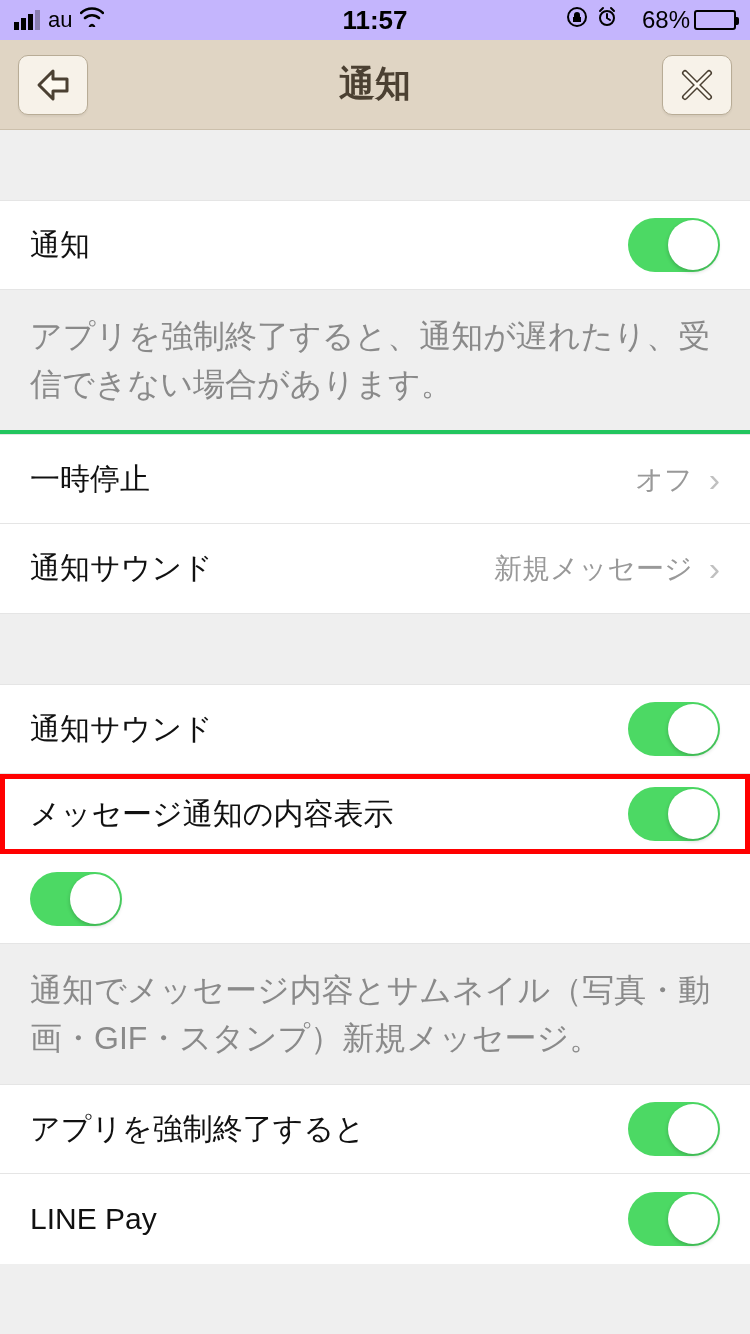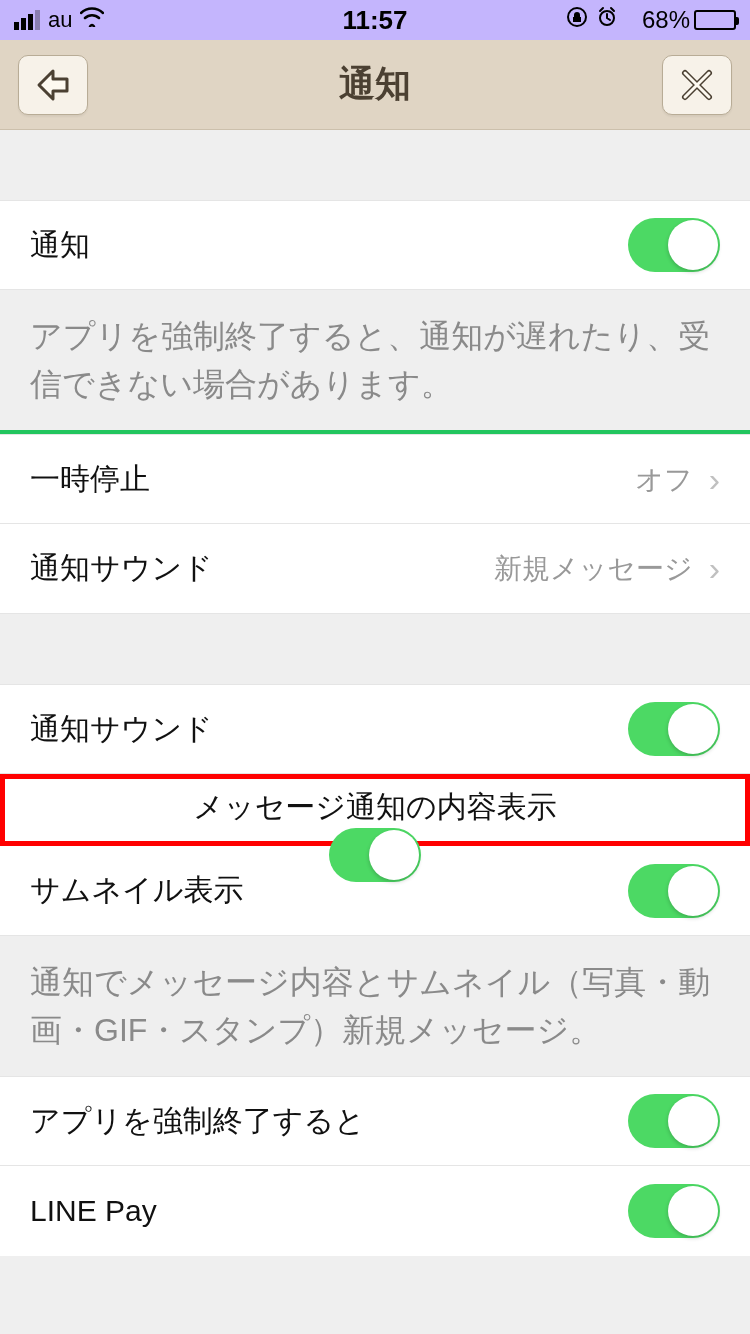--- a/index.html
+++ b/index.html
@@ -71,21 +71,21 @@
       background: #fff;
       border-top: 1px solid #e5e5e5;
       border-bottom: 1px solid #e5e5e5;
       display: flex;
       align-items: center;
       justify-content: space-between;
       padding: 0 30px;
       height: 90px;
     }
     .row + .row { border-top: 0; }
-    .row.highlight { border: 5px solid #ff0000; height: 72px; padding: 8px 25px; flex-direction: column; }
+    .row.highlight { border: 5px solid #ff0000; height: 80px; padding: 8px 25px; }
     .row-label { font-size: 30px; color: #111; }
     .row-value { font-size: 28px; color: #999; display: flex; align-items: flex-end; gap: 16px; }
     .chevron { color: #c0c0c0; font-size: 34px; }
     .footer-text {
       padding: 22px 30px;
       font-size: 32px;
       color: #8a8a8a;
       line-height: 1.5;
       background: #efefef;
     }
@@ -201,21 +201,20 @@
   </div>
 
   <div class="row highlight">
     <span class="row-label">メッセージ通知の内容表示</span>
     <div class="toggle">
         <div class="toggle-knob"></div>
       </div>
   </div>
 
   <div class="row">
-    <span class="row-label">サムネイル表示</span>
     <div class="toggle">
         <div class="toggle-knob"></div>
       </div>
   </div>
   <div class="footer-text">通知でメッセージ内容とサムネイル（写真・動画・GIF・スタンプ）新規メッセージ。</div>
 
   <div class="row">
     <span class="row-label">アプリを強制終了すると</span>
     <div class="toggle">
         <div class="toggle-knob"></div>

